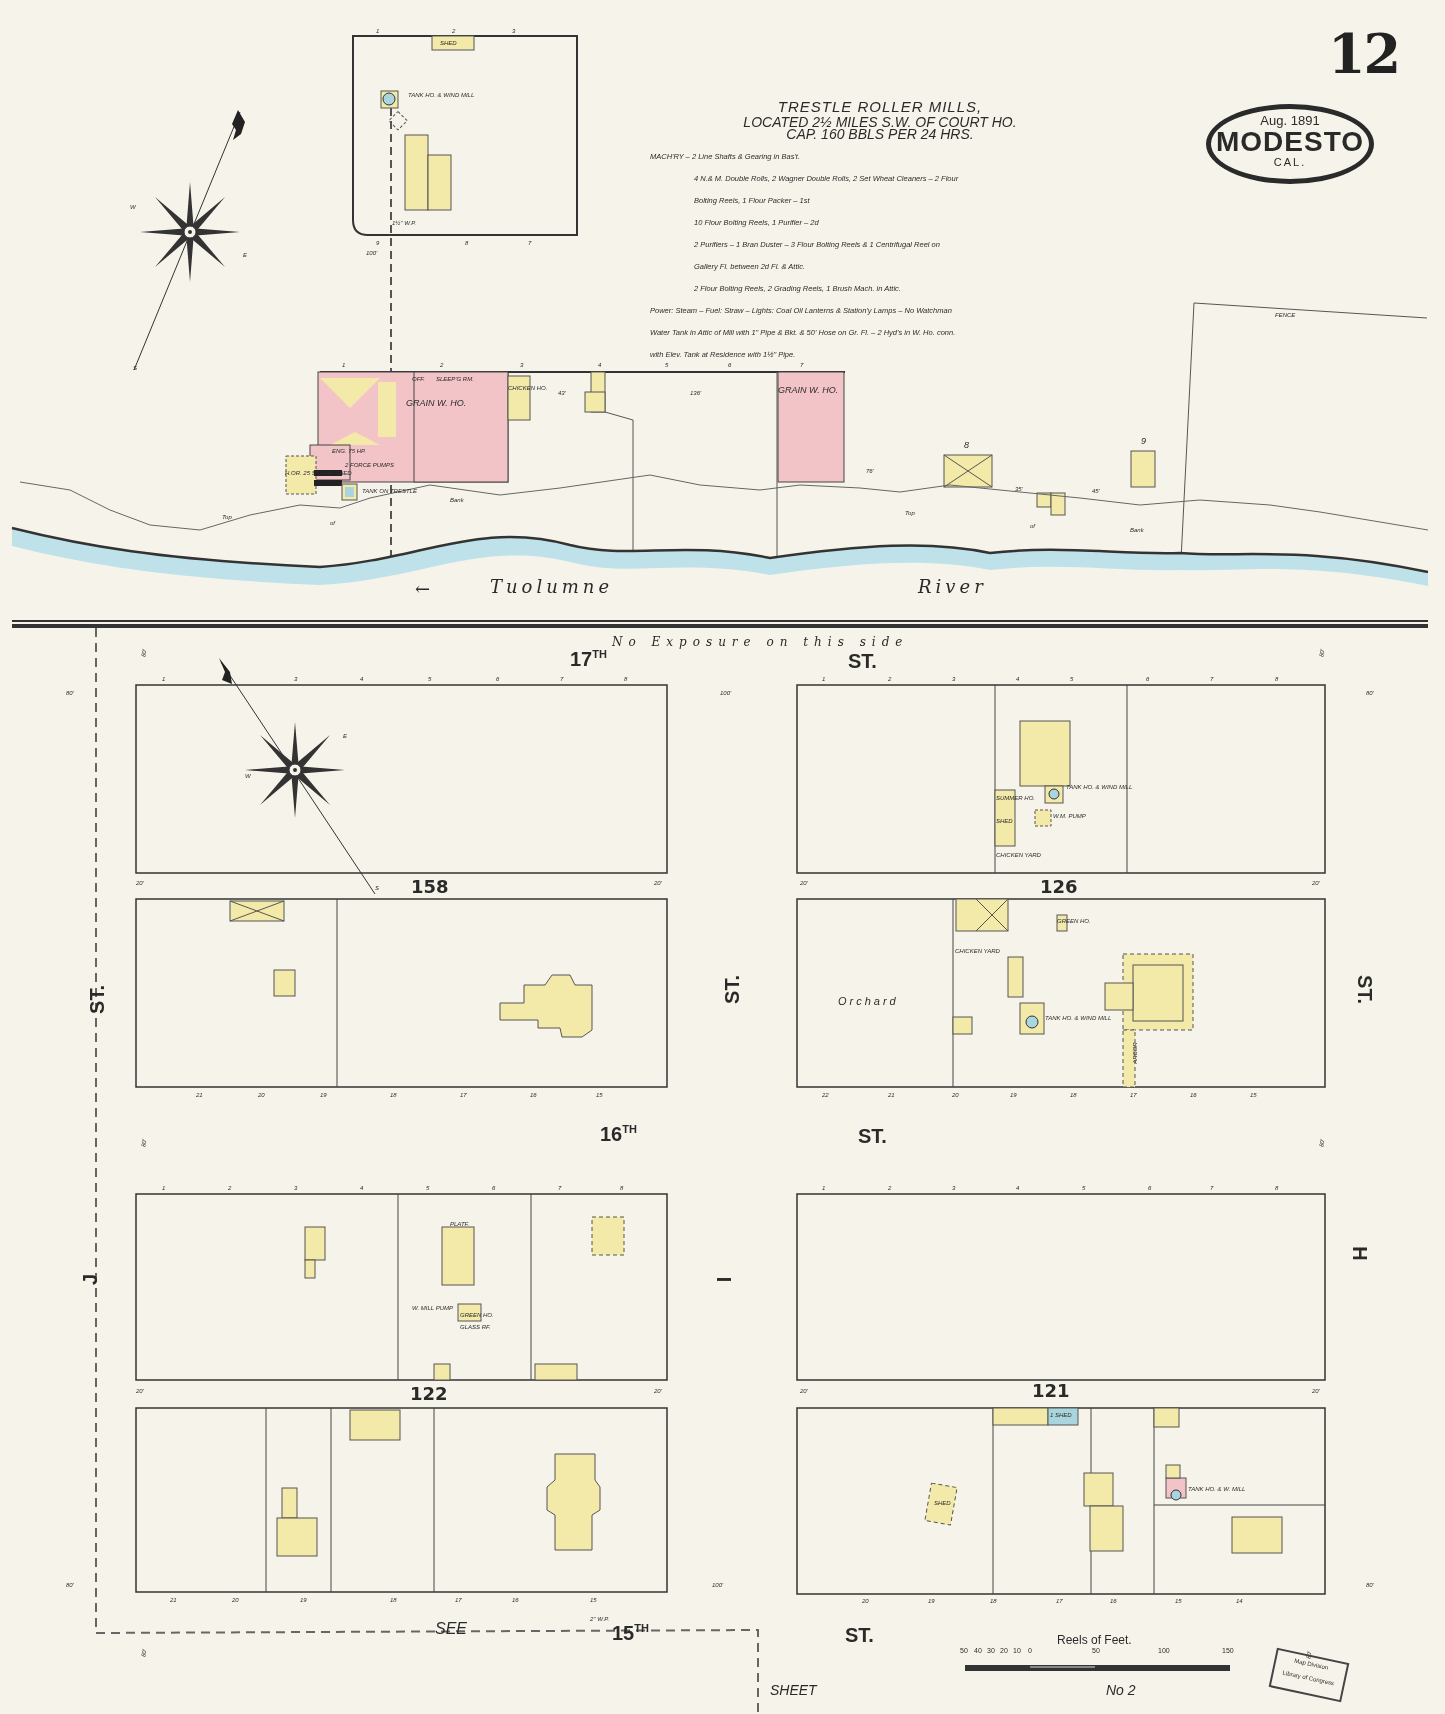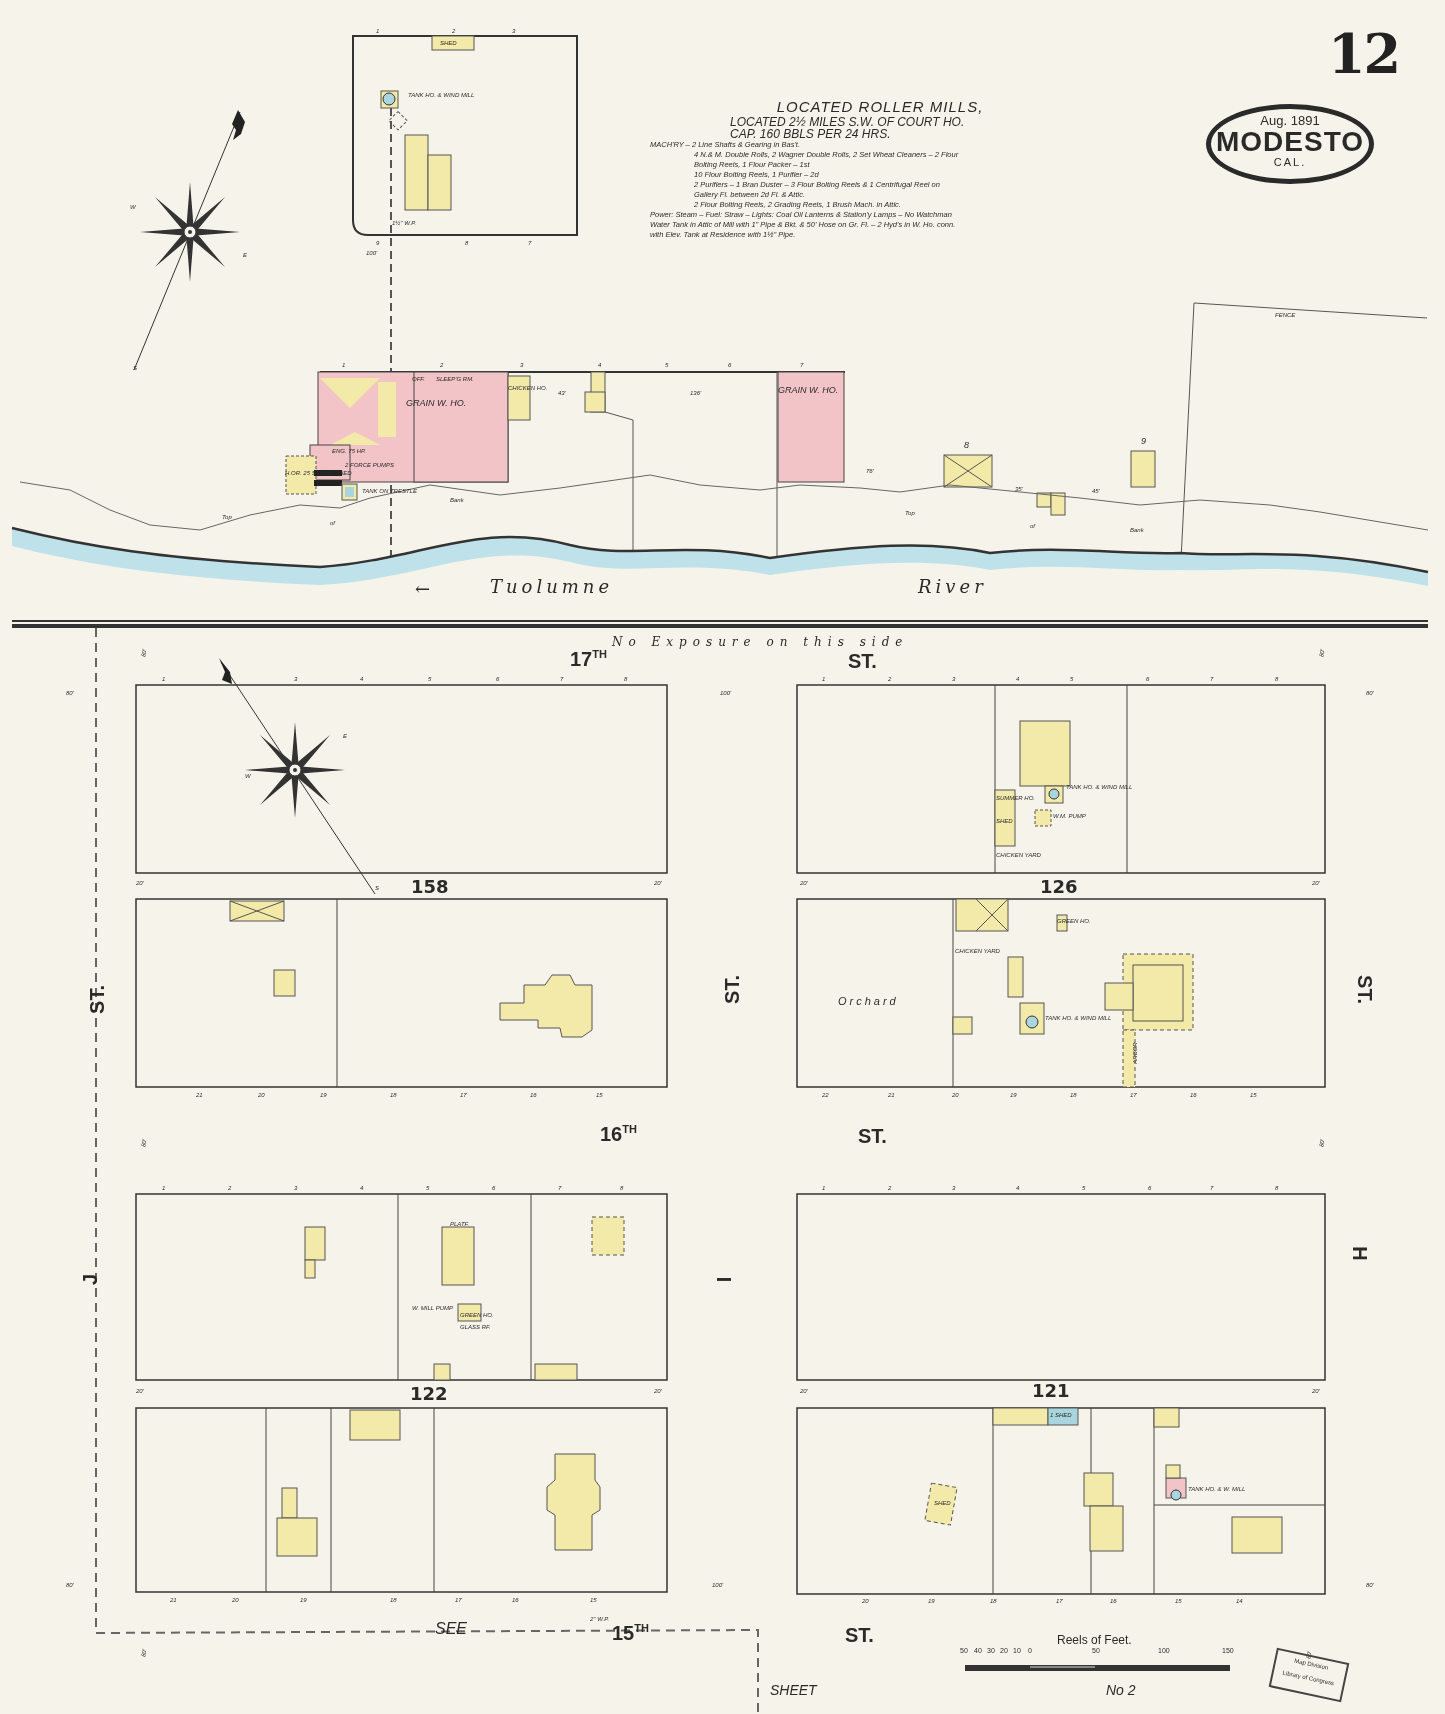--- a/index.html
+++ b/index.html
@@ -4,23 +4,23 @@
 <style>
   html,body{margin:0;padding:0;}
   body{width:1445px;height:1714px;background:#f6f4ea;position:relative;overflow:hidden;font-family:"Liberation Sans",sans-serif;color:#2a2a2a;}
   svg.map{position:absolute;left:0;top:0;}
   .sheet-num{position:absolute;left:1328px;top:22px;font-family:"DejaVu Serif",serif;font-weight:bold;font-size:54px;color:#222;letter-spacing:-2px;}
   .title-oval{position:absolute;left:1206px;top:104px;width:158px;height:70px;border:5px solid #2a2a2a;border-radius:50%;text-align:center;}
   .title-oval .d{font-size:13px;margin-top:4px;}
   .title-oval .c{font-size:28px;font-weight:bold;letter-spacing:1px;line-height:28px;}
   .title-oval .s{font-size:11px;letter-spacing:2px;}
   .mill-title{position:absolute;left:730px;top:98px;width:300px;text-align:center;font-style:italic;font-size:15px;letter-spacing:1px;}
-  .mill-sub{position:absolute;left:730px;top:116px;width:300px;text-align:left;font-style:italic;font-size:12px;line-height:12px;}
+  .mill-sub{position:absolute;left:730px;top:116px;width:300px;text-align:center;font-style:italic;font-size:14px;line-height:12px;}
   .notes{position:absolute;left:650px;top:140px;width:420px;font-style:italic;font-size:7.5px;line-height:10px;}
-  .notes .row{white-space:nowrap;}
+  .notes .row{white-space:nowrap;margin-top:12px;}
   .lbl{position:absolute;font-style:italic;font-size:9px;white-space:nowrap;}
   .street{position:absolute;font-weight:bold;font-size:20px;white-space:nowrap;}
   .street sup{font-size:11px;}
   .blocknum{position:absolute;font-weight:bold;font-size:18px;font-family:"DejaVu Sans",sans-serif;}
   .river{position:absolute;font-family:"DejaVu Serif",serif;font-style:italic;font-size:18px;letter-spacing:4px;}
   .nx{position:absolute;font-family:"DejaVu Serif",serif;font-style:italic;font-size:12px;letter-spacing:6px;}
   .scale-title{position:absolute;left:1057px;top:1633px;font-size:12px;}
   .scale-ticks{position:absolute;left:960px;top:1647px;font-size:7px;}
   .stamp{position:absolute;left:1272px;top:1655px;width:70px;height:36px;border:2px solid #444;transform:rotate(12deg);font-size:6px;text-align:center;line-height:14px;}
   .tiny{font-size:6px;font-style:italic;position:absolute;white-space:nowrap;}
@@ -183,21 +183,21 @@
   <rect x="1030" y="1666" width="65" height="2" fill="#888"></rect>
 </svg>
 
 <div class="sheet-num">12</div>
 <div class="title-oval">
   <div class="d">Aug. 1891</div>
   <div class="c">MODESTO</div>
   <div class="s">CAL.</div>
 </div>
 
-<div class="mill-title">LOCATED ROLLER MILLS,</div>
+<div class="mill-title">TRESTLE ROLLER MILLS,</div>
 <div class="mill-sub">
   <div>LOCATED 2½ MILES S.W. OF COURT HO.</div>
   <div>CAP. 160 BBLS PER 24 HRS.</div>
 </div>
 <div class="notes">
   <div class="row"><span>MACH'RY –</span> <span>2 Line Shafts &amp; Gearing in Bas't.</span></div>
   <div class="row" style="padding-left:44px">4 N.&amp; M. Double Rolls, 2 Wagner Double Rolls, 2 Set Wheat Cleaners – 2 Flour</div>
   <div class="row" style="padding-left:44px">Bolting Reels, 1 Flour Packer – 1st</div>
   <div class="row" style="padding-left:44px">10 Flour Bolting Reels, 1 Purifier – 2d</div>
   <div class="row" style="padding-left:44px">2 Purifiers – 1 Bran Duster – 3 Flour Bolting Reels &amp; 1 Centrifugal Reel on</div>

